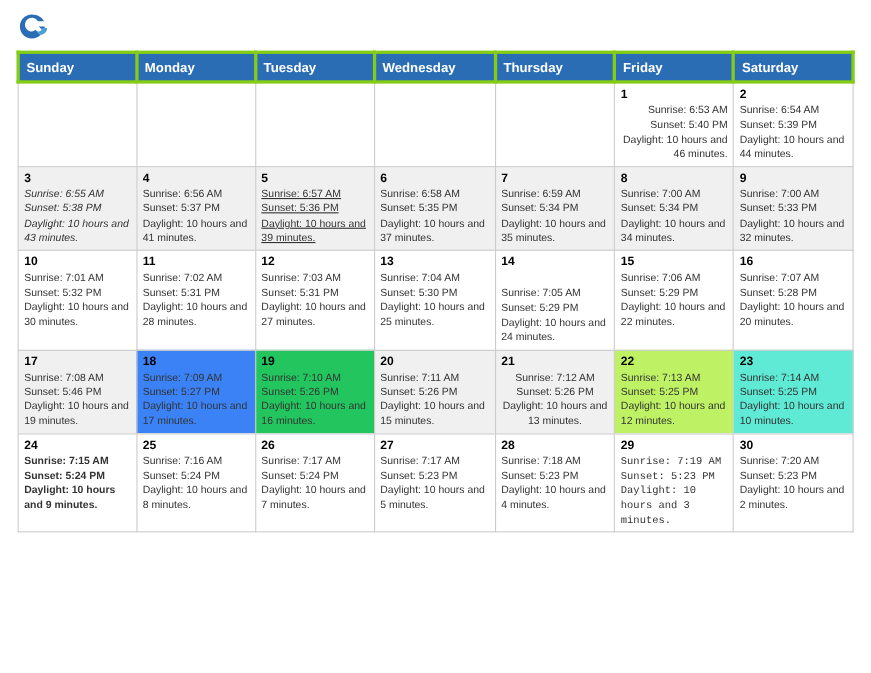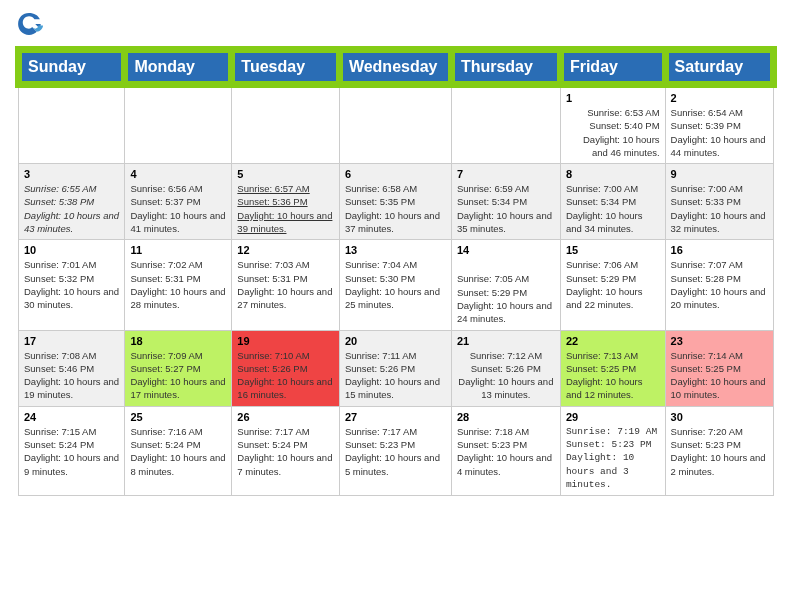--- a/index.html
+++ b/index.html
@@ -48,22 +48,22 @@
     .calendar {
       width: 100%;
       border-collapse: collapse;
       font-size: 10.5px;
     }
     .calendar th {
       background-color: #2a6db5;
       color: #fff;
       text-align: left;
       padding: 5px 6px;
-      font-size: 16px;
-      border: 7px solid #84cc16;
+      font-size: 12px;
+      border: 3px solid #84cc16;
     }
     .calendar td {
       vertical-align: top;
       padding: 4px 5px;
       border: 1px solid #ccc;
       width: 113px;
       min-height: 80px;
       background: #fff;
     }
     .calendar tr:nth-child(even) td {
@@ -233,27 +233,27 @@
 Daylight: 10 hours and 20 minutes.</div>
         </td>
       </tr>
       <tr class="row-even">
         <td style="background-color: rgb(240, 240, 240);">
           <div class="day-num">17</div>
           <div class="day-info" style="white-space: pre-line;">Sunrise: 7:08 AM
 Sunset: 5:46 PM
 Daylight: 10 hours and 19 minutes.</div>
         </td>
-        <td style="background-color: #bef264;">
+        <td style="background-color: #3b82f6;">
           <div class="day-num">18</div>
           <div class="day-info" style="white-space: pre-line;">Sunrise: 7:09 AM
 Sunset: 5:27 PM
 Daylight: 10 hours and 17 minutes.</div>
         </td>
-        <td style="background-color: #ef4444;">
+        <td style="background-color: #22c55e;">
           <div class="day-num">19</div>
           <div class="day-info" style="white-space: pre-line;">Sunrise: 7:10 AM
 Sunset: 5:26 PM
 Daylight: 10 hours and 16 minutes.</div>
         </td>
         <td style="background-color: rgb(240, 240, 240);">
           <div class="day-num">20</div>
           <div class="day-info" style="white-space: pre-line;">Sunrise: 7:11 AM
 Sunset: 5:26 PM
 Daylight: 10 hours and 15 minutes.</div>
@@ -263,31 +263,31 @@
           <div class="day-info" style="white-space: pre-line; text-align: center;">Sunrise: 7:12 AM
 Sunset: 5:26 PM
 Daylight: 10 hours and 13 minutes.</div>
         </td>
         <td style="background-color: #bef264;">
           <div class="day-num">22</div>
           <div class="day-info" style="white-space: pre-line;">Sunrise: 7:13 AM
 Sunset: 5:25 PM
 Daylight: 10 hours and 12 minutes.</div>
         </td>
-        <td style="background-color: #fca5a5;">
+        <td style="background-color: #5eead4;">
           <div class="day-num">23</div>
           <div class="day-info" style="white-space: pre-line;">Sunrise: 7:14 AM
 Sunset: 5:25 PM
 Daylight: 10 hours and 10 minutes.</div>
         </td>
       </tr>
       <tr class="row-odd">
         <td>
           <div class="day-num">24</div>
-          <div class="day-info" style="white-space: pre-line;">Sunrise: 7:15 AM
+          <div class="day-info" style="white-space: pre-line; font-weight: bold;">Sunrise: 7:15 AM
 Sunset: 5:24 PM
 Daylight: 10 hours and 9 minutes.</div>
         </td>
         <td>
           <div class="day-num">25</div>
           <div class="day-info" style="white-space: pre-line;">Sunrise: 7:16 AM
 Sunset: 5:24 PM
 Daylight: 10 hours and 8 minutes.</div>
         </td>
         <td>

